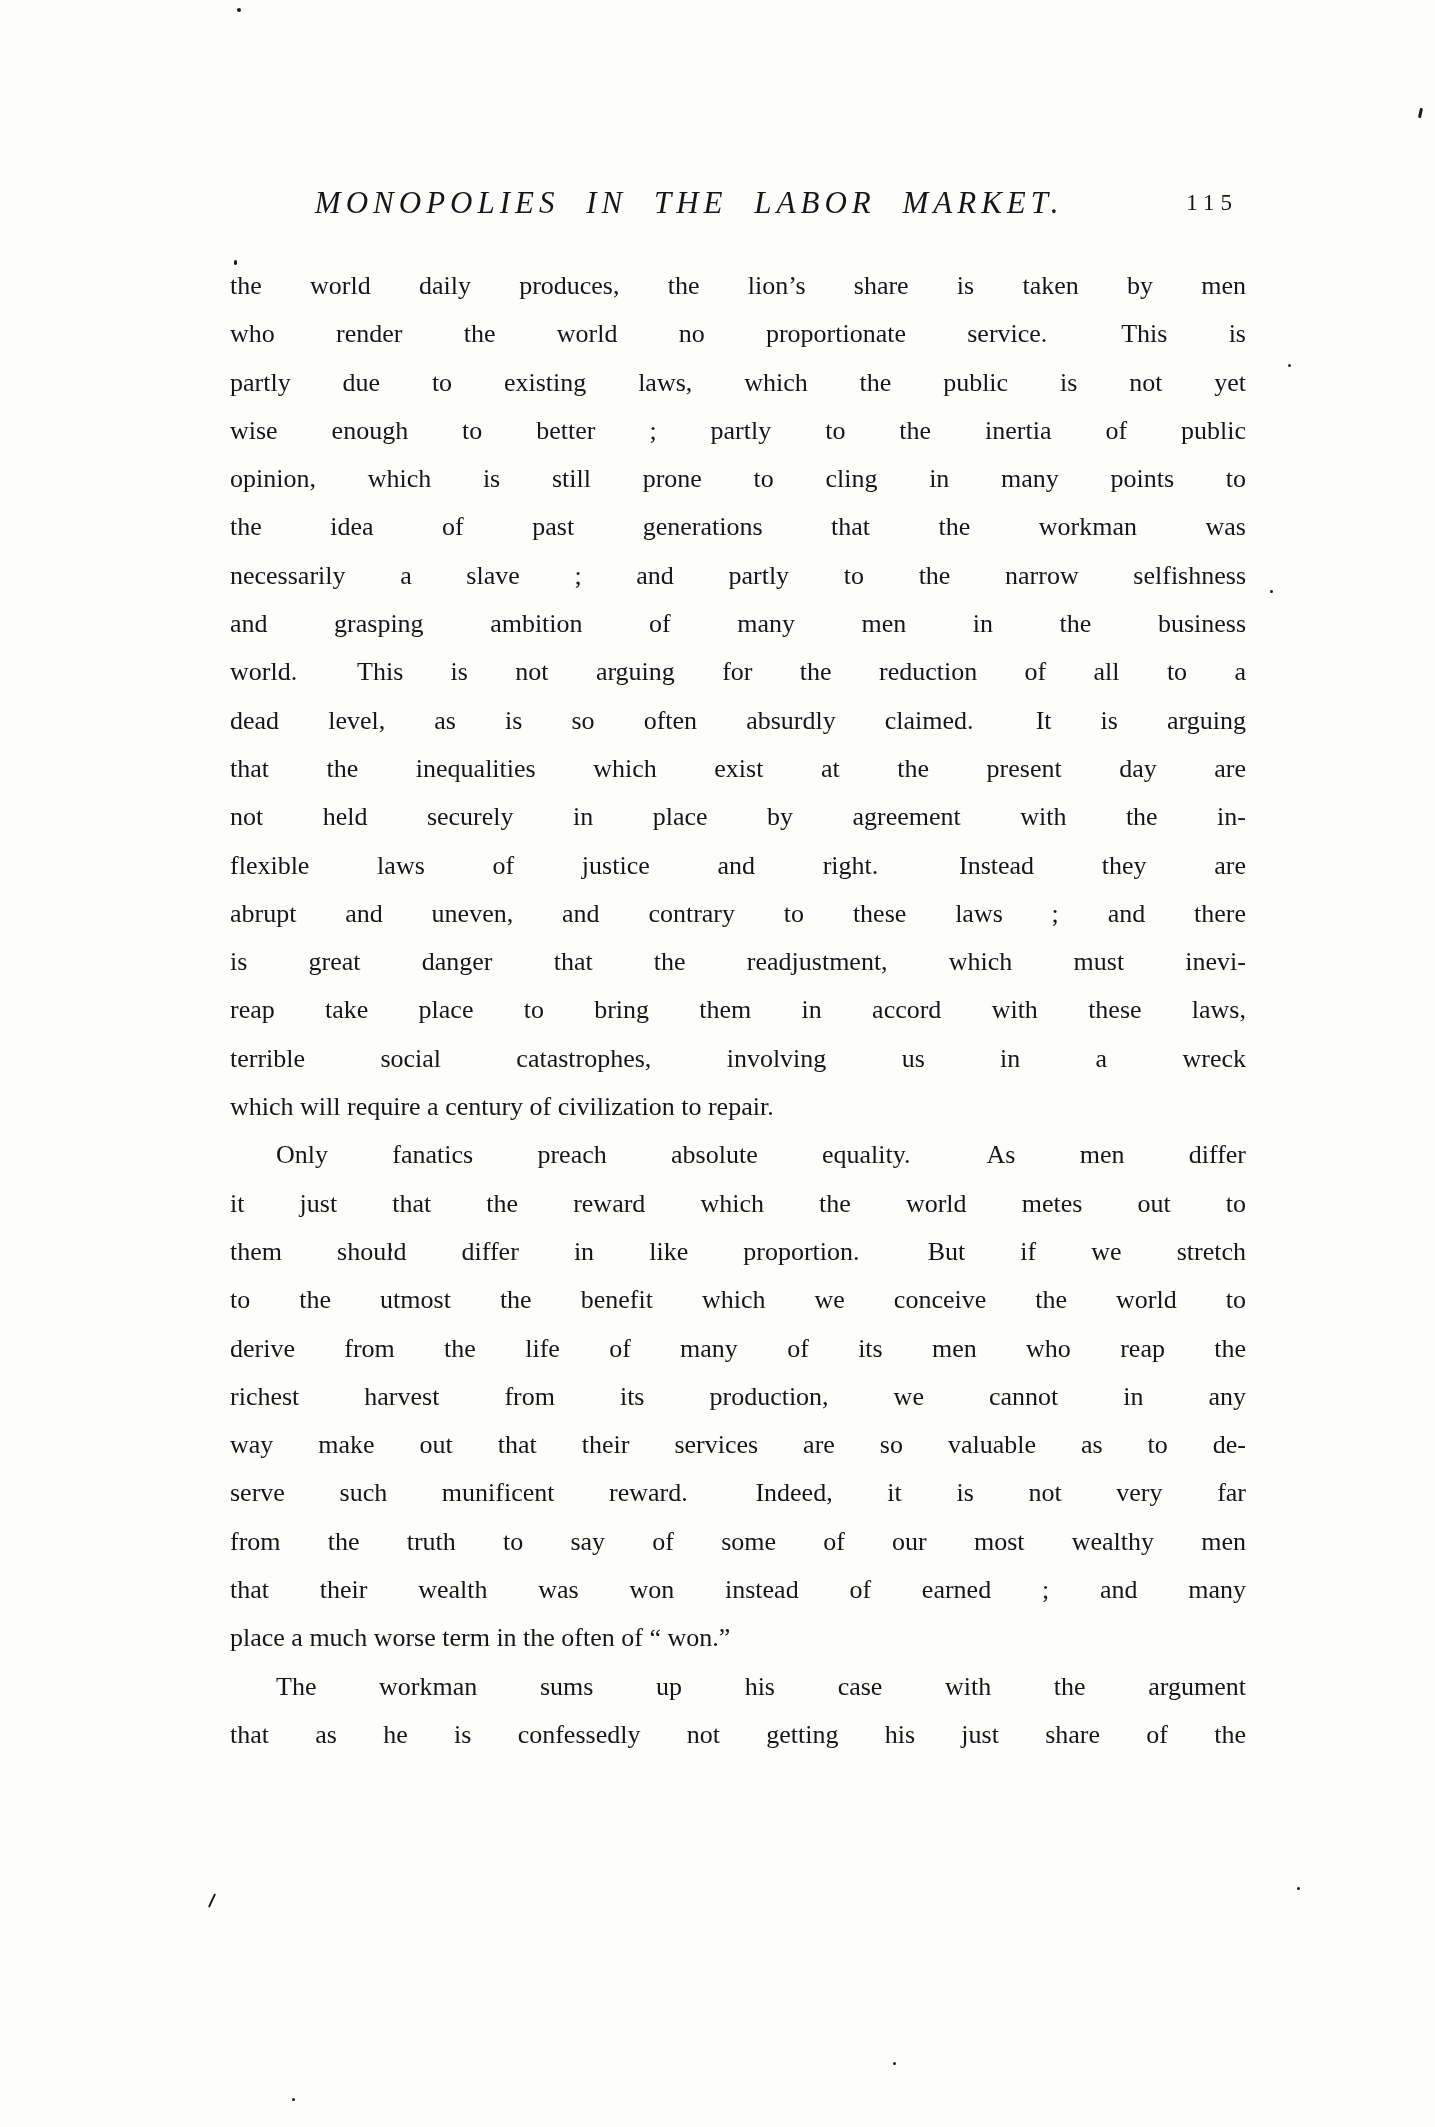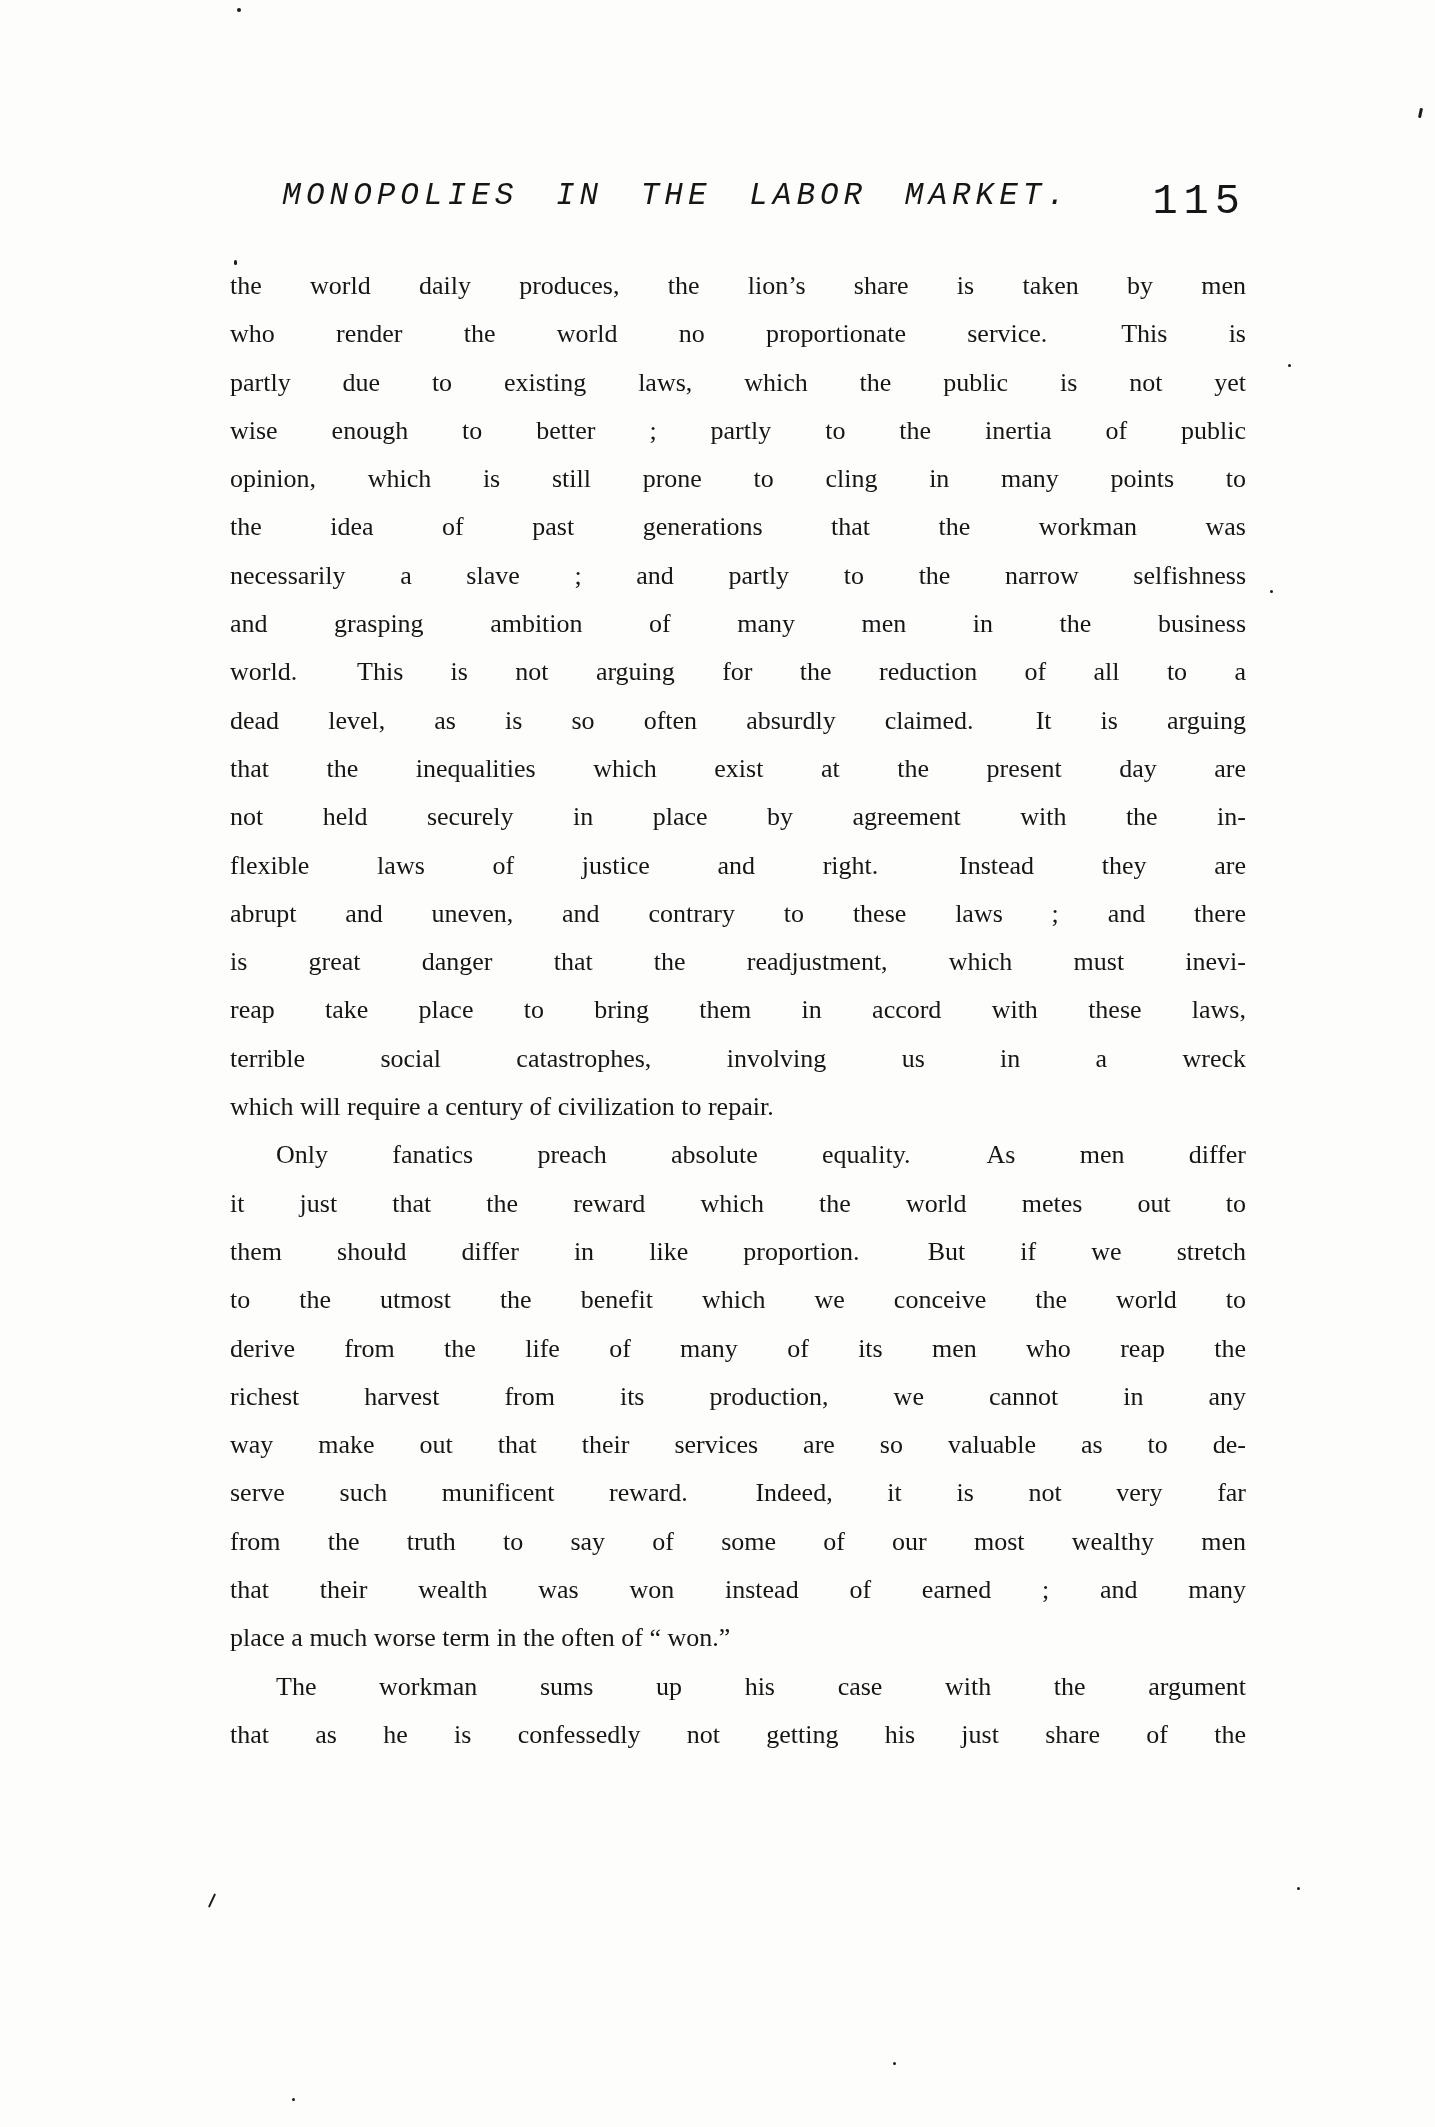--- a/index.html
+++ b/index.html
@@ -7,36 +7,35 @@
     position:relative;
     width:1435px;height:2127px;
     margin:0 auto;
     background:#fdfdfc;
     color:#161616;
     font-family:"Liberation Serif", serif;
     overflow:hidden;
   }
   .running-head{
     position:absolute;
-    left:230px;top:178px;
+    left:222px;top:178px;
     width:1016px;height:50px;
-    display:flex;align-items:flex-start;
+    display:flex;align-items:center;
     font-style:italic;
     font-size:31px;
     letter-spacing:5px;
     word-spacing:14px;
     white-space:nowrap;
-    font-family:Liberation Mono, monospace;
   }
   .head-title{flex:1;text-align:center;}
   .page-number{
     font-style:normal;
     letter-spacing:6px;
     word-spacing:0;
-    font-size:42px;
+    font-size:23px;
     padding-left:30px;
   }
   .text-block{
     position:absolute;
     left:230px;top:262px;
     width:1016px;
     font-size:26px;
     line-height:48.3px;
   }
   .paragraph{margin:0;padding:0;}

